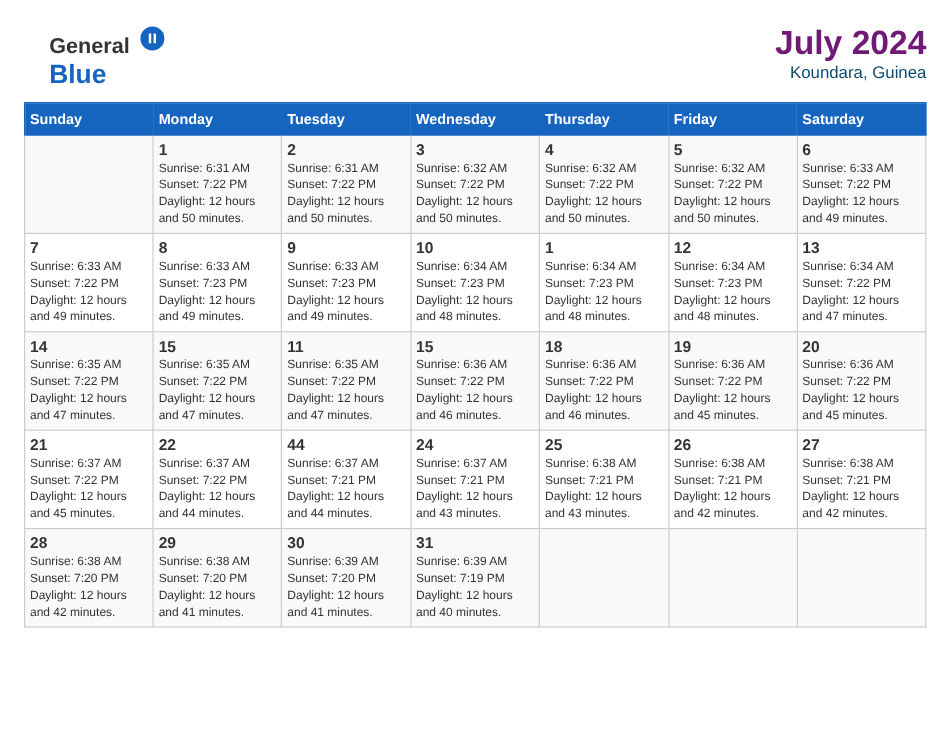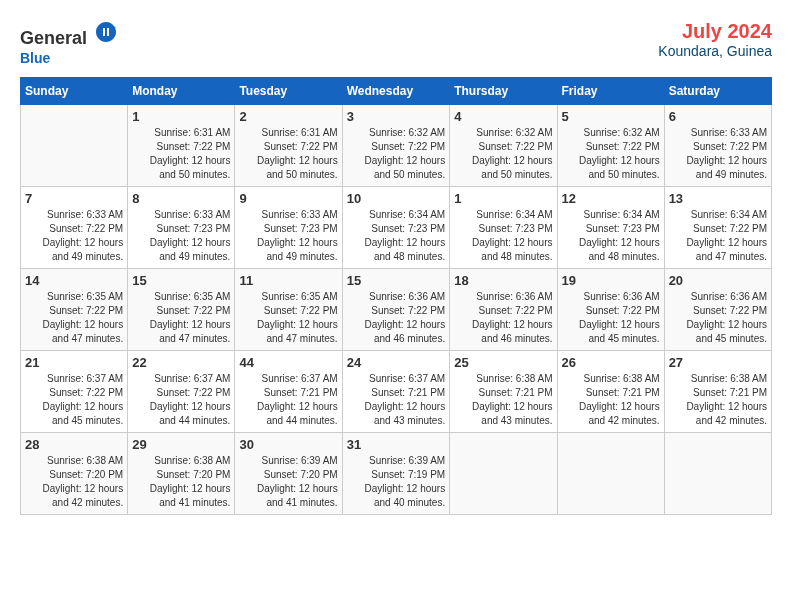--- a/index.html
+++ b/index.html
@@ -8,47 +8,48 @@
       background: #fff;
       width: 792px;
       min-height: 612px;
       padding: 20px;
     }
     .header {
       display: flex;
       justify-content: space-between;
       align-items: flex-start;
       margin-bottom: 10px;
+      margin-left: 21px;
     }
     .logo {
       display: flex;
       align-items: center;
     }
     .logo-text-general {
       font-size: 18px;
       font-weight: bold;
       color: #333;
     }
     .logo-text-blue {
-      font-size: 14px;
+      font-size: 22px;
       font-weight: bold;
       color: #1565c0;
     }
     .logo-icon {
       width: 24px;
       height: 24px;
       margin-left: 2px;
     }
     .title-block {
       text-align: right;
     }
     .month-year {
-      font-size: 20px;
-      font-weight: bold;
-      color: #ef4444;
+      font-size: 28px;
+      font-weight: bold;
+      color: #701a75;
     }
     .location {
       font-size: 14px;
       color: #0c4a6e;
     }
     table {
       width: 100%;
       border-collapse: collapse;
       font-size: 11px;
       padding-left: 16px;
@@ -72,21 +73,20 @@
     .day-number {
       font-size: 13px;
       font-weight: bold;
       color: #333;
       margin-bottom: 2px;
     }
     .day-info {
       font-size: 10px;
       color: #333;
       line-height: 1.4;
-      text-align: right;
     }
     tbody tr:nth-child(odd) td {
       background-color: #f9f9f9;
     }
     tbody tr:nth-child(even) td {
       background-color: #fff;
     }
     td.empty {
       background-color: #fff;
     }

